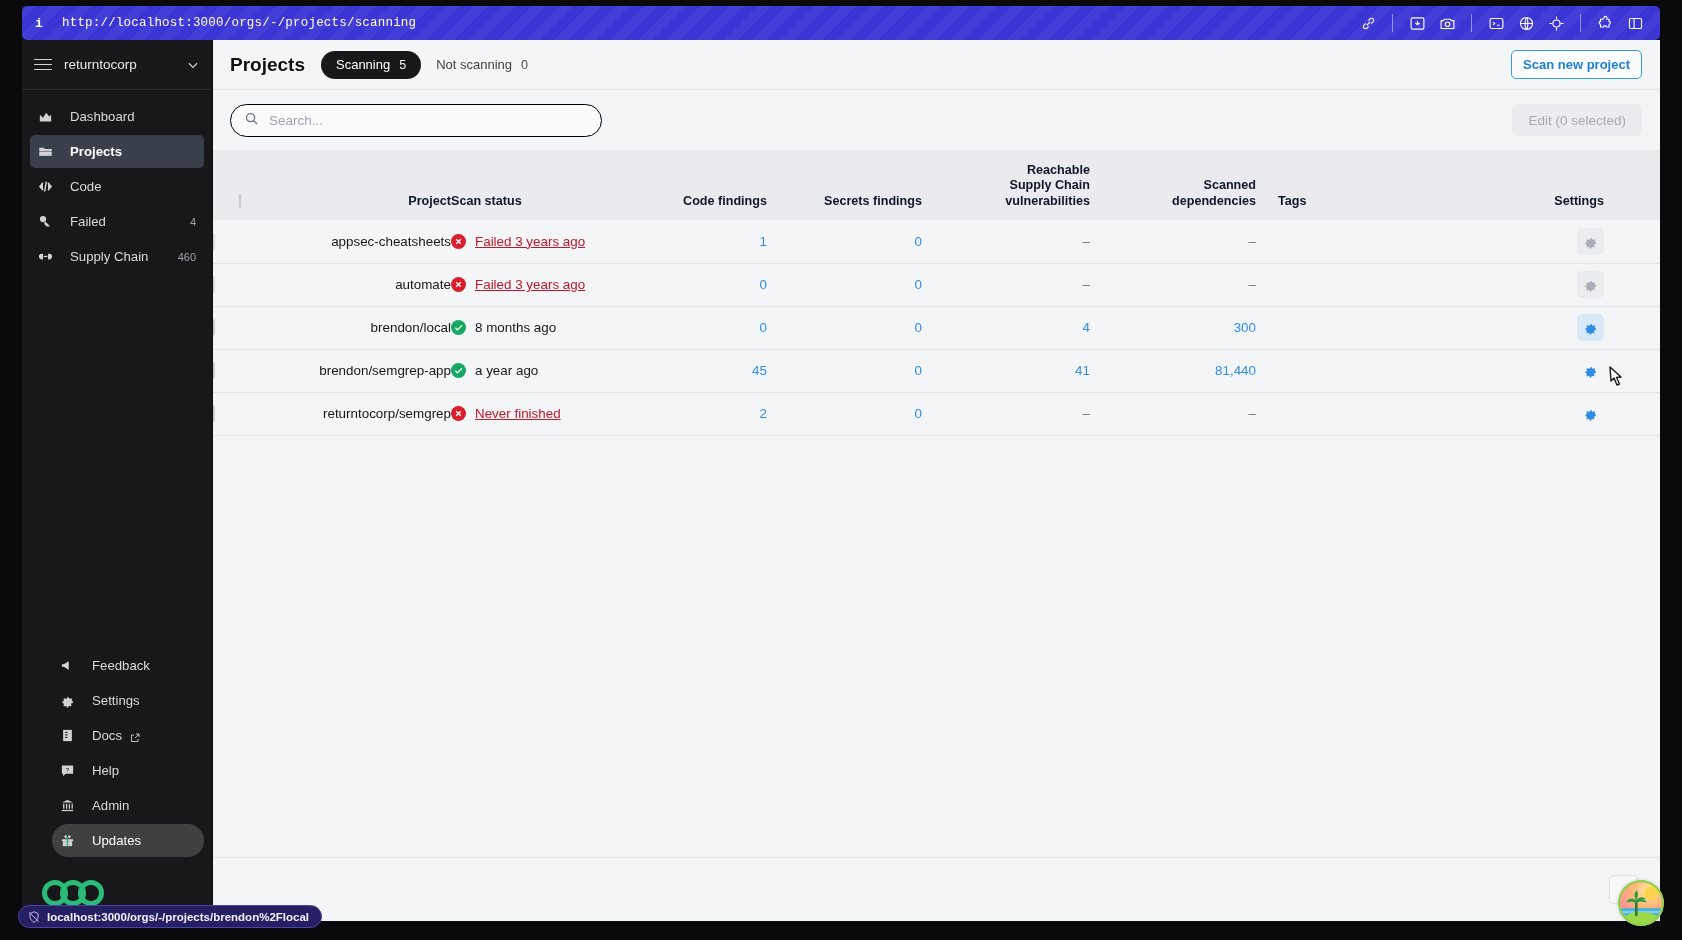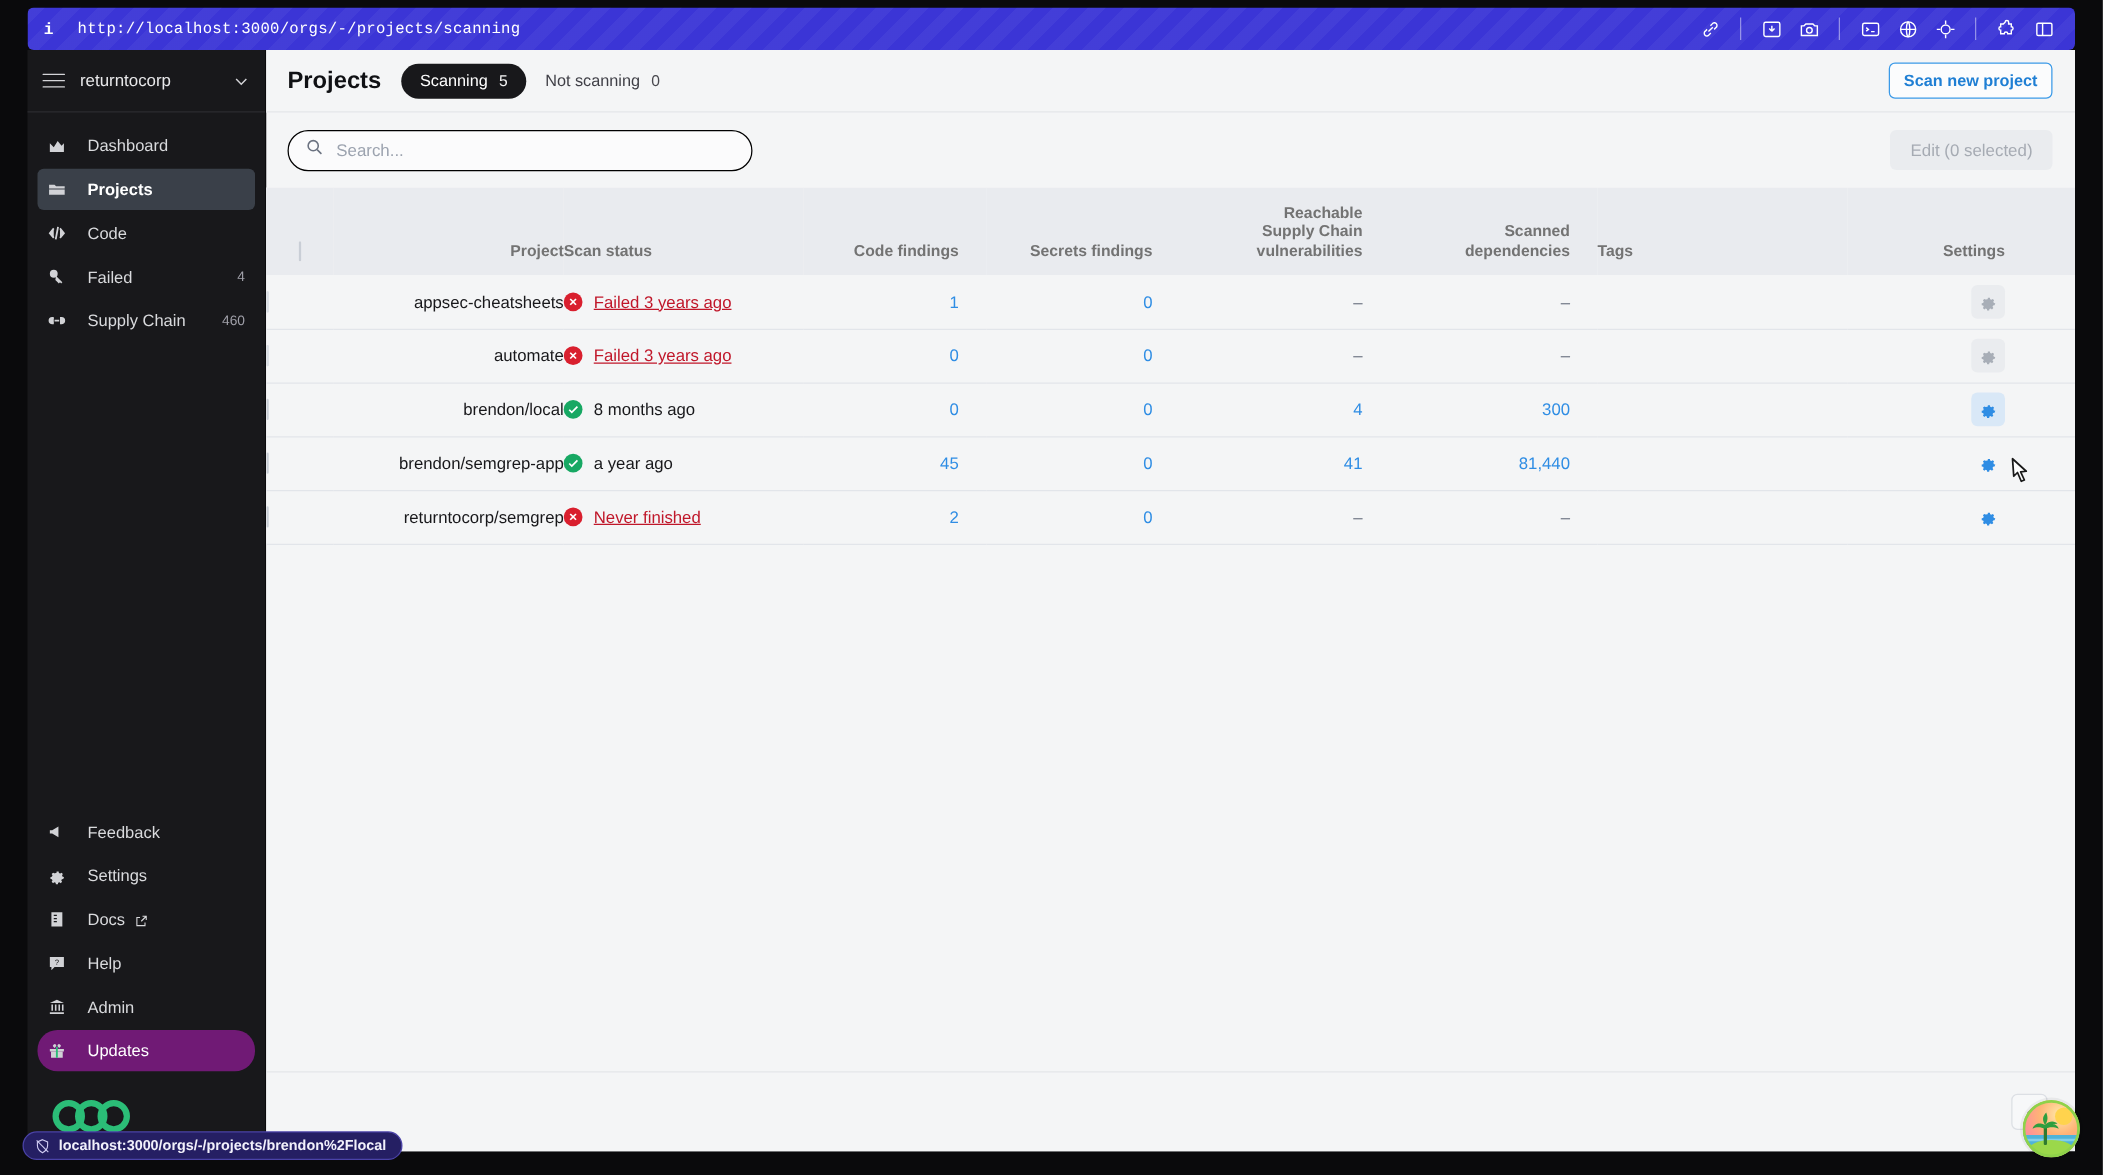--- a/index.html
+++ b/index.html
@@ -56,24 +56,24 @@
   }
   .nav-item.active { background: #3a4049; }
   .nav-ico { width: 22px; display: flex; align-items: center; justify-content: flex-start; margin-right: 10px; }
   .nav-ico svg { width: 15px; height: 15px; fill: #d1d2d6; stroke: #d1d2d6; }
   .nav-label { color: #d9dadd; font-size: 13.2px; flex: 1; }
   .nav-item.active .nav-label { color: #fff; font-weight: bold; }
   .nav-count { color: #a1a1aa; font-size: 11px; }
   .ext-ico { width: 12px; height: 12px; margin-left: 7px; }
   .ext-ico svg { stroke: #d9dadd; fill: none; stroke-width: 1.7; }
 
-  .nav-bottom { margin-top: auto; padding: 0 8px 8px 8px; }
+  .nav-bottom { margin-top: auto; padding: 0 8px 8px 18px; margin-left: 12px; }
   .updates-btn {
     display: flex; align-items: center; height: 33px; padding: 0 8px;
-    border-radius: 16px; background: #701a75; cursor: pointer; margin-top: 2px;
+    border-radius: 16px; background: #404040; cursor: pointer; margin-top: 2px;
   }
   .updates-btn .nav-label { color: #fff; }
   .logo-area { height: 56px; display: flex; align-items: center; padding-left: 20px; }
 
   
   .logo { position: relative; width: 62px; height: 26px; }
   .logo .ring {
     position: absolute; top: 0; width: 26px; height: 26px;
     border: 5.5px solid #2bbd77; border-radius: 50%;
   }
@@ -131,21 +131,21 @@
   .edit-btn {
     height: 32px; padding: 0 16px; border: 0; border-radius: 5px;
     background: #eaecef; color: #a6abb3; font-size: 13.5px; cursor: default;
     font-family: "Liberation Sans", sans-serif;
   }
 
   
   .table-area { flex: 1; overflow: hidden; background: #f4f5f6; }
   table { width: 100%; border-collapse: collapse; table-layout: fixed; }
   thead th {
-    background: #e9ebef; color: #737373; font-size: 12.6px; font-weight: bold;
+    background: #e9ebef; color: #0f172a; font-size: 12.6px; font-weight: bold;
     vertical-align: bottom; padding: 10px 0 11px 0; height: 70px;
     line-height: 15.5px;
   }
   .c-check { width: 54px; }
   .c-proj  { width: 184px; text-align: right; }
   .c-stat  { width: 192px; text-align: left; }
   .c-code  { width: 146px; text-align: right; padding-right: 22px !important; }
   .c-sec   { width: 155px; text-align: right; padding-right: 22px !important; }
   .c-reach { width: 168px; text-align: right; padding-right: 22px !important; }
   .c-dep   { width: 166px; text-align: right; padding-right: 22px !important; }

